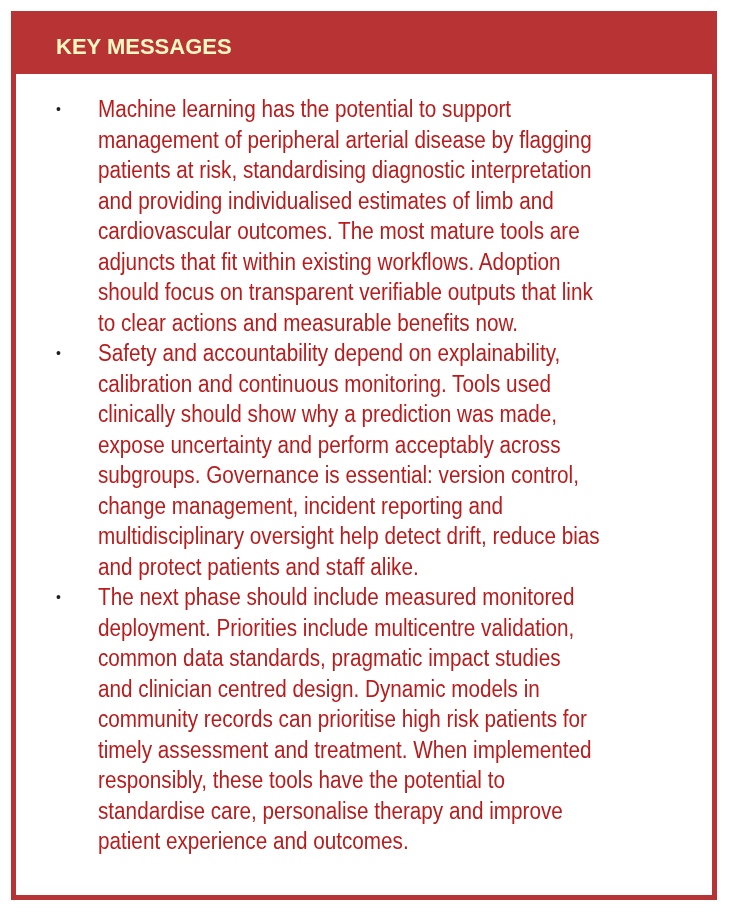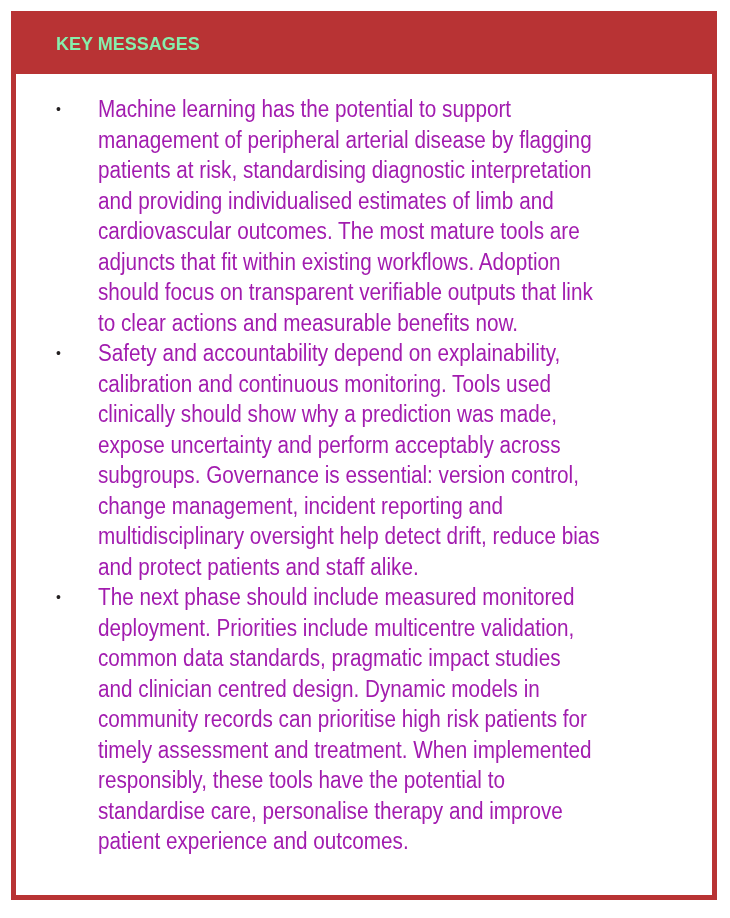--- a/index.html
+++ b/index.html
@@ -8,33 +8,33 @@
     position: absolute; left: 11px; top: 11px; width: 696px; height: 879px;
     border: 5px solid #b83334; background: #ffffff;
   }
   .header {
     position: absolute; left: 0; top: 0; right: 0; height: 58px;
     background: #b83334;
   }
   .header-title {
     position: absolute; left: 40px; top: 18px;
     font-family: "Liberation Sans", sans-serif; font-weight: bold;
-    font-size: 18px; color: #86efac; letter-spacing: 0px;
+    font-size: 22px; color: #fef9c3; letter-spacing: 0px;
   }
   .list { position: absolute; left: 0; top: 78px; right: 0; }
   .item { position: relative; }
   .bullet {
     position: absolute; left: 40px; top: 0;
     font-family: "Liberation Sans", sans-serif; font-size: 14px; line-height: 30.5px;
     color: #231f20;
   }
   .text {
     margin-left: 82px;
     font-family: "Liberation Sans", sans-serif; font-size: 23px; line-height: 30.5px;
-    color: #a21caf; white-space: nowrap;
+    color: #b91c1c; white-space: nowrap;
   }
   .line { display: block; transform: scaleX(0.9); transform-origin: left center; }
 </style>
 </head>
 <body>
 
 <div class="box">
   <div class="header">
     <span class="header-title">KEY MESSAGES</span>
   </div>

